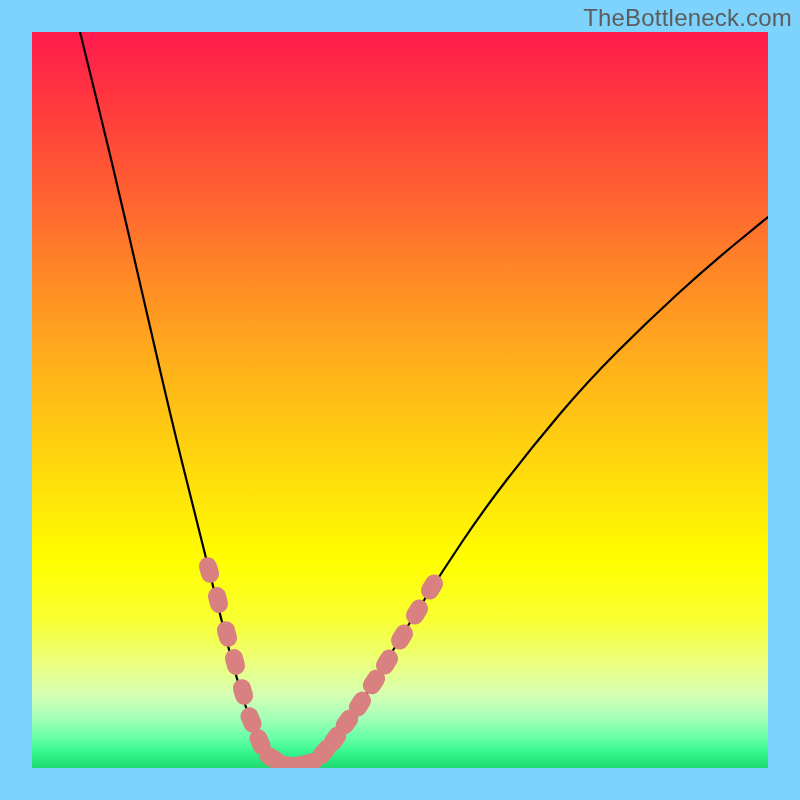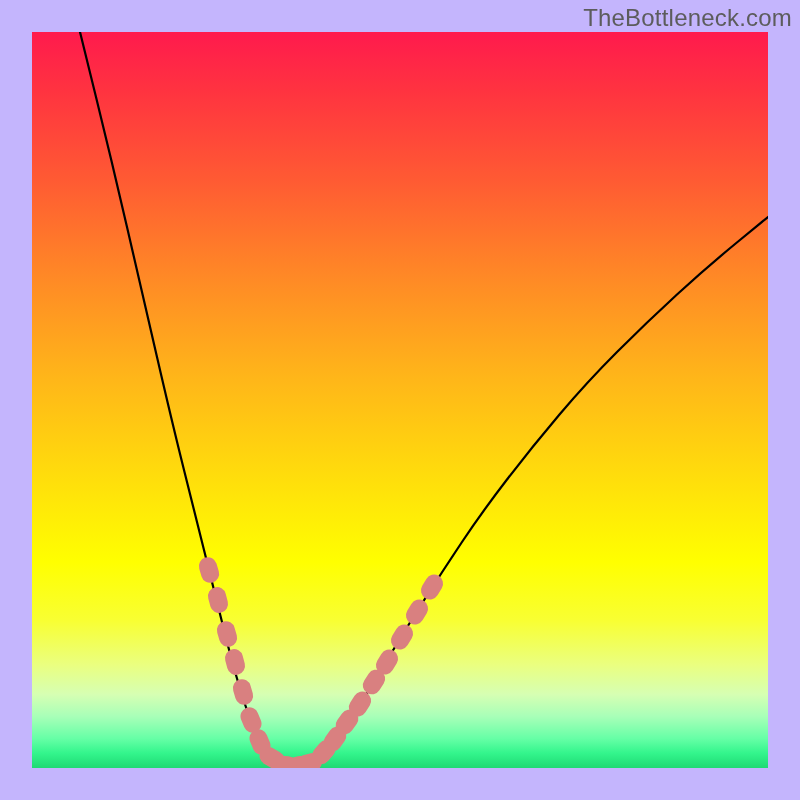--- a/index.html
+++ b/index.html
@@ -1,21 +1,21 @@
 <!DOCTYPE html>
 <html><head>
 <meta charset="utf-8">
 <style>
   * { margin: 0; padding: 0; box-sizing: border-box; }
   html, body { width: 800px; height: 800px; overflow: hidden; background: #000; }
   .frame {
     position: absolute;
     top: 0; left: 0;
     width: 800px; height: 800px;
-    background: #c4b5fd;
+    background: #7dd3fc;
   }
   .plot-area {
     position: absolute;
     top: 32px;
     left: 32px;
     width: 736px;
     height: 736px;
     background: linear-gradient(to bottom,
       #ff1a4d 0%,
       #ff3340 8%,

